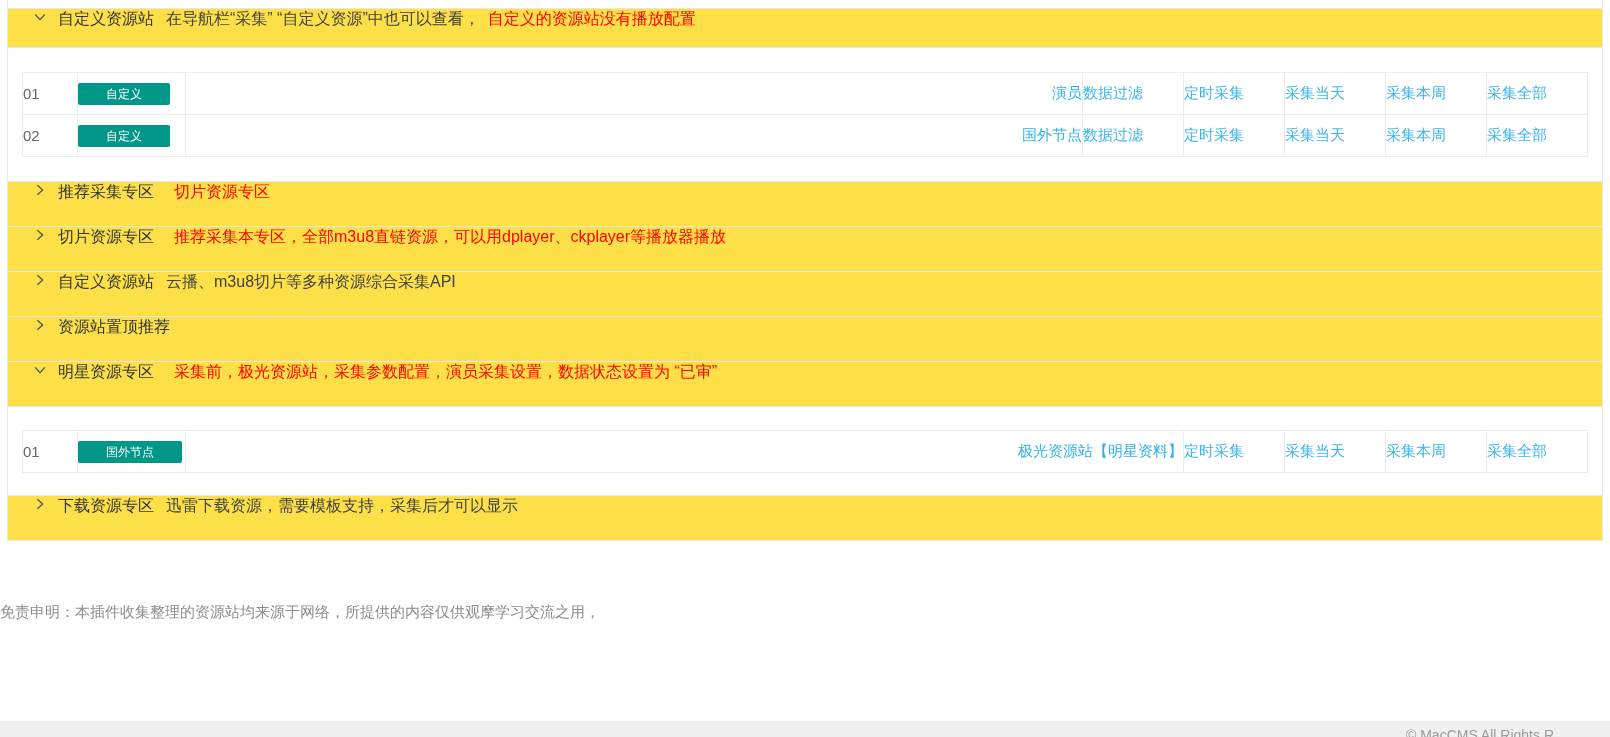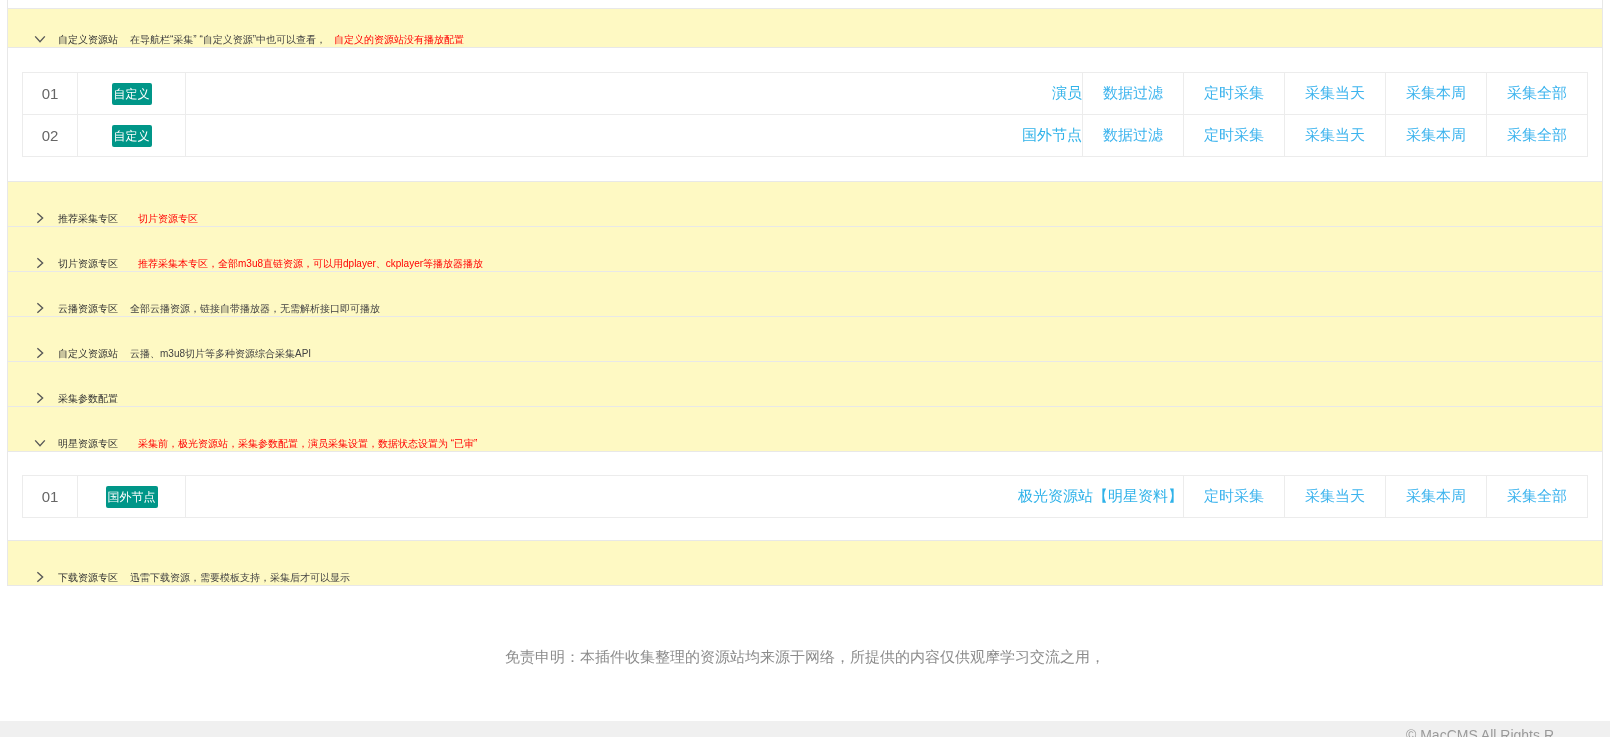--- a/index.html
+++ b/index.html
@@ -1,38 +1,38 @@
 <!DOCTYPE html>
 <html><head>
 <meta charset="utf-8">
 <style>
   *{box-sizing:border-box;margin:0;padding:0}
   html,body{width:1610px;height:737px;overflow:hidden}
   body{font-family:"Liberation Sans",sans-serif;background:#fff;position:relative}
   .collapse{margin:0 7px;border:1px solid #e8e8e8;border-top:none;background:#fff}
   .top-strip{height:8px;background:#fff}
-  .sec-header{display:flex;align-items:flex-end;height:45px;padding:0 16px 0 24px;
-    border-top:1px solid #e8e8e8;background:#fef9c3;cursor:pointer;font-size:10px;white-space:nowrap;overflow:hidden}
+  .sec-header{display:flex;align-items:flex-start;height:45px;padding:0 16px 0 24px;
+    border-top:1px solid #e8e8e8;background:#fde047;cursor:pointer;font-size:16px;white-space:nowrap;overflow:hidden}
   .sec-header.first{height:39px}
   .chev{display:inline-flex;width:16px;height:16px;margin-right:10px;align-items:center;justify-content:center;flex:none}
   .sec-title{color:#333;margin-right:12px}
   .sec-desc{color:#424242;margin-right:8px}
   .sec-desc.red{color:#ff0000}
   .sec-content{border-top:1px solid #e8e8e8;padding:24px 14px;background:#fff}
   .sec-content.star{padding:23px 14px 22px}
   table.grid{width:100%;border-collapse:collapse;table-layout:fixed;background:#fff}
-  .grid td{border:1px solid #ececec;height:42px;font-size:15px;text-align:center;color:#666;vertical-align:middle}
+  .grid td{border:1px solid #ececec;height:42px;font-size:15px;color:#666;vertical-align:middle}
   .c-num{width:55px}
   .c-badge{width:108px}
   .c-act{width:101px}
   td.c-name{text-align:right;padding-left:15px}
-  .badge{display:inline-block;background:#009688;color:#fff;font-size:12px;padding:5px 2px;border-radius:2px;line-height:1}
+  .badge{display:inline-block;background:#009688;color:#fff;font-size:12px;padding:5px 28px;border-radius:2px;line-height:1}
   a.name-link{color:#2fb2e9;text-decoration:none;cursor:pointer}
   a.act{color:#3db4ee;text-decoration:none;cursor:pointer}
-  .disclaimer{margin-top:62px;text-align:center;color:#8c8c8c;font-size:15px}
+  .disclaimer{margin-top:62px;color:#8c8c8c;font-size:15px}
   .footer-bar{position:absolute;top:721px;left:0;width:1610px;height:40px;background:#f0f0f0;
     color:#9a9a9a;font-size:14px;text-align:right;padding:6px 56px 0 0}
 </style>
 </head>
 <body>
 
 <div class="collapse">
   <div class="top-strip"></div>
 
   <div class="sec-header first">
@@ -87,49 +87,39 @@
     <span class="chev">
       <svg width="14" height="14" viewBox="0 0 16 16">
           <polyline points="5,2.5 11,8 5,13.5" fill="none" stroke="#595959" stroke-width="1.6"></polyline>
         </svg>
     </span>
     <span class="sec-title">切片资源专区</span>
     <span class="sec-desc"></span>
     <span class="sec-desc red">推荐采集本专区，全部m3u8直链资源，可以用dplayer、ckplayer等播放器播放</span>
   </div>
 
-  <div class="sec-header">
-    <span class="chev">
-      <svg width="14" height="14" viewBox="0 0 16 16">
-          <polyline points="5,2.5 11,8 5,13.5" fill="none" stroke="#595959" stroke-width="1.6"></polyline>
-        </svg>
-    </span>
-    <span class="sec-title">云播资源专区</span>
-    <span class="sec-desc">全部云播资源，链接自带播放器，无需解析接口即可播放</span>
-    <span class="sec-desc red"></span>
-  </div>
 
   <div class="sec-header">
     <span class="chev">
       <svg width="14" height="14" viewBox="0 0 16 16">
           <polyline points="5,2.5 11,8 5,13.5" fill="none" stroke="#595959" stroke-width="1.6"></polyline>
         </svg>
     </span>
     <span class="sec-title">自定义资源站</span>
     <span class="sec-desc">云播、m3u8切片等多种资源综合采集API</span>
     <span class="sec-desc red"></span>
   </div>
 
   <div class="sec-header">
     <span class="chev">
       <svg width="14" height="14" viewBox="0 0 16 16">
           <polyline points="5,2.5 11,8 5,13.5" fill="none" stroke="#595959" stroke-width="1.6"></polyline>
         </svg>
     </span>
-    <span class="sec-title">采集参数配置</span>
+    <span class="sec-title">资源站置顶推荐</span>
     <span class="sec-desc red"></span>
   </div>
 
   <div class="sec-header">
     <span class="chev">
       <svg width="14" height="14" viewBox="0 0 16 16">
           <polyline points="2.5,5 8,11 13.5,5" fill="none" stroke="#595959" stroke-width="1.6"></polyline>
         </svg>
     </span>
     <span class="sec-title">明星资源专区</span>

